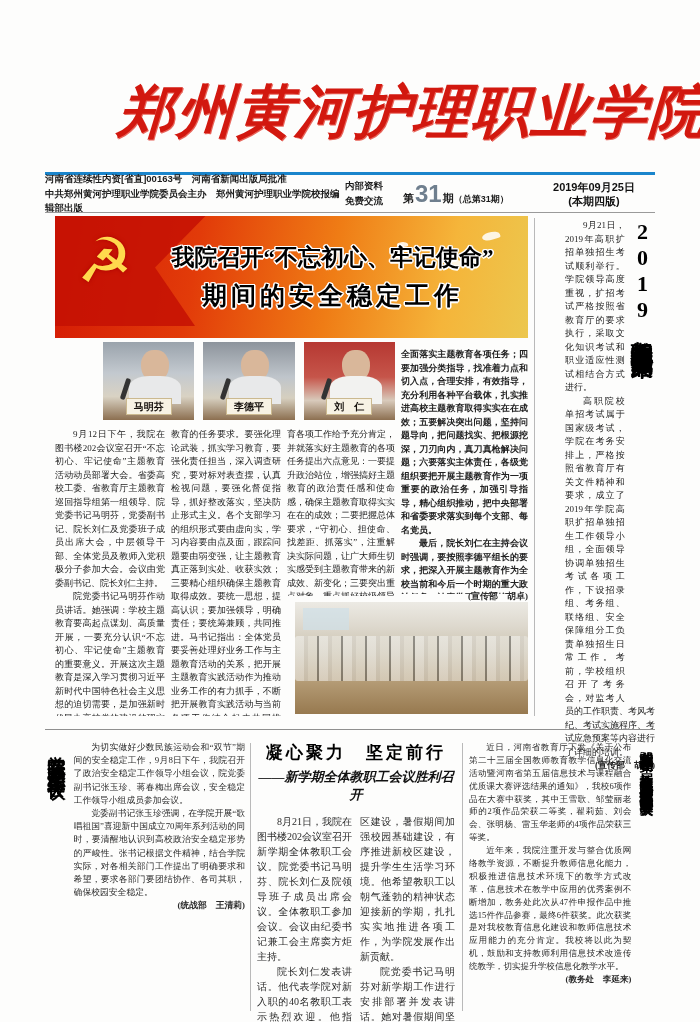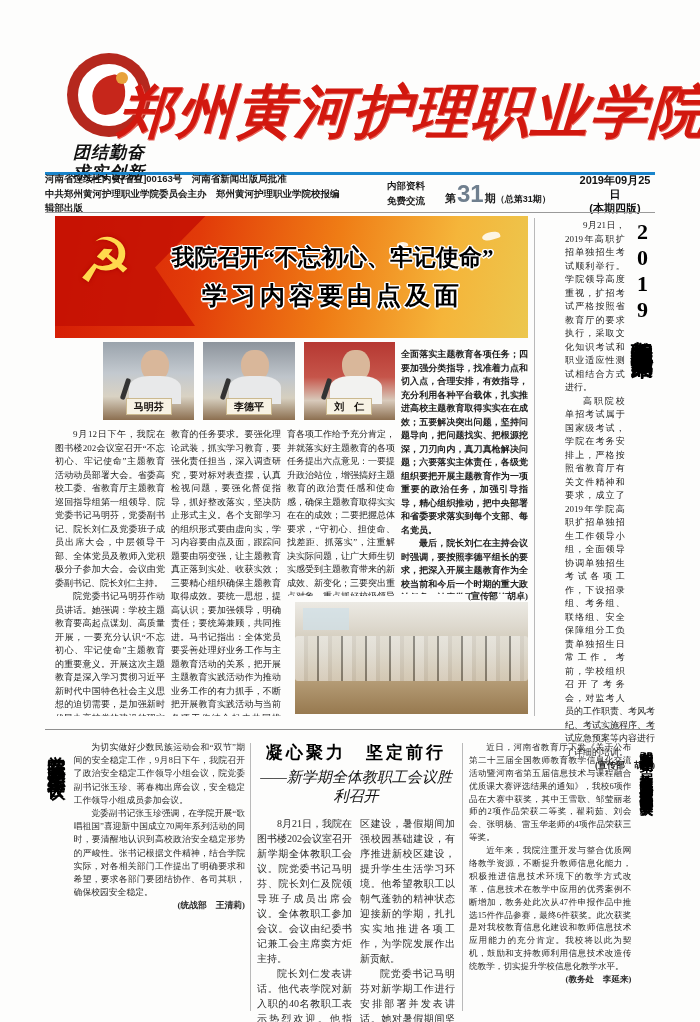--- a/index.html
+++ b/index.html
@@ -11,21 +11,21 @@
   .logo-ring { width:84px; height:84px; margin:0 auto; border-radius:50%; background:#b5281e; display:flex; align-items:center; justify-content:center; }
   .logo-inner { width:62px; height:62px; border-radius:50%; background:#fff; position:relative; overflow:hidden; }
   .logo-bird { position:absolute; left:14px; top:12px; width:34px; height:38px; background:#c6261b; border-radius:75% 25% 60% 40% / 60% 40% 70% 30%; transform:rotate(-12deg); }
   .logo-dot { position:absolute; right:12px; top:8px; width:12px; height:12px; border-radius:50%; background:#e8a23c; }
   .logo-motto { margin-top:6px; font-weight:bold; font-size:17px; line-height:1.15; color:#111; font-style:italic; letter-spacing:1px; }
   .masthead-title { position:absolute; left:172px; top:58px; width:482px; height:108px; display:flex; align-items:center; justify-content:center; color:#d2180f; font-size:57px; font-weight:bold; font-style:italic; letter-spacing:2px; white-space:nowrap; transform:skewX(-3deg); text-shadow:1px 1px 0 #e8665c; }
 
   .blue-line { position:absolute; left:45px; top:172px; width:610px; height:3px; background:#1a85cc; }
   .info-bar { position:absolute; left:45px; top:179px; width:610px; height:30px; display:flex; align-items:center; font-family:"Liberation Sans", sans-serif; }
   .reg-info { font-size:9.5px; font-weight:bold; line-height:1.55; color:#1c1c1c; width:300px; }
-  .internal-info { font-size:9.5px; font-weight:bold; line-height:1.55; color:#1c1c1c; width:58px;margin-left:42px; }
+  .internal-info { font-size:9.5px; font-weight:bold; line-height:1.55; color:#1c1c1c; width:58px; }
   .issue-info { width:130px; font-weight:bold; color:#1c1c1c; font-size:11px; white-space:nowrap; display:flex; align-items:baseline; }
   .issue-number { font-size:24px; color:#6f7f8e; font-weight:bold; margin:0 1px; line-height:1; }
   .issue-total { font-size:9px; }
   .date-info { flex:1; text-align:center; font-weight:bold; font-size:11px; line-height:1.3; color:#111; }
   .gray-line { position:absolute; left:45px; top:212px; width:610px; height:1px; background:#9a9a9a; }
 
   
   .main-article { position:absolute; left:55px; top:216px; width:473px; height:500px; }
   .banner { position:absolute; left:0; top:0; width:473px; height:122px; background:linear-gradient(100deg,#d41a05 0%,#e23b09 30%,#ef7c15 58%,#f5b53a 82%,#ecc74e 100%); overflow:hidden; }
   .banner-flag { position:absolute; left:-30px; top:-20px; width:200px; height:130px; background:#c41103; clip-path:polygon(0 0,100% 0,65% 55%,85% 100%,0 100%); opacity:.85; }
@@ -77,48 +77,36 @@
   .vb1 { left:205px; } .vb2 { left:417px; }
 
   .b-left { position:absolute; left:0; top:0; width:200px; height:272px; }
   .b-left-title { float:left; writing-mode:vertical-rl; height:268px; font-size:18px; font-weight:bold; color:#000; letter-spacing:2px; margin-right:7px; line-height:1.2; }
   .b-left .txt { font-size:8.8px; line-height:1.5; text-align:justify; overflow:hidden; height:272px; }
   .b-left .txt p { text-indent:2em; }
   .b-left .byline { text-align:right; font-weight:bold; text-indent:0; }
 
   .b-mid { position:absolute; left:212px; top:0; width:198px; height:272px; }
   .b-mid-title { text-align:center; font-size:17px; font-weight:bold; letter-spacing:3px; color:#000; }
-  .b-mid-sub { text-align:center; font-size:15px; font-weight:normal; font-style:italic; margin-top:4px; color:#111; }
+  .b-mid-sub { text-align:center; font-size:13px; font-weight:bold; font-style:italic; margin-top:4px; color:#111; }
   .b-mid .txt { margin-top:10px; height:225px; column-count:2; column-gap:8px; font-size:10px; line-height:1.5; text-align:justify; overflow:hidden; }
   .b-mid .txt p { text-indent:2em; }
 
   .b-right { position:absolute; left:424px; top:0; width:186px; height:272px; }
   .b-right-title { float:right; writing-mode:vertical-rl; height:266px; font-size:13.5px; font-weight:bold; color:#000; letter-spacing:1px; line-height:1.3; margin-left:6px; }
   .b-right-title .num { text-combine-upright:all; }
   .b-right .txt { font-size:8.6px; line-height:1.5; text-align:justify; overflow:hidden; height:272px; }
   .b-right .txt p { text-indent:2em; }
   .b-right .byline { text-align:right; font-weight:bold; text-indent:0; }
 </style>
 </head>
 <body>
 
 <div class="page">
 
-  <div class="logo-box">
-    <div class="logo-ring">
-      <div class="logo-inner">
-          <div class="logo-bird"></div>
-          <div class="logo-dot"></div>
-        </div>
-    </div>
-    <div class="logo-motto">
-      <div>团结勤奋</div>
-      <div>求实创新</div>
-    </div>
-  </div>
   <div class="masthead-title">郑州黄河护理职业学院</div>
 
   <div class="blue-line"></div>
   <div class="info-bar">
     <div class="reg-info">
       <div>河南省连续性内资[省直]00163号　河南省新闻出版局批准</div>
       <div>中共郑州黄河护理职业学院委员会主办　郑州黄河护理职业学院校报编辑部出版</div>
     </div>
     <div class="internal-info">
       <div>内部资料</div>
@@ -139,21 +127,21 @@
 
   <div class="main-article">
     <div class="banner">
       <div class="banner-flag"></div>
       <div class="party-emblem">☭</div>
       <div class="dove d1"></div>
       <div class="dove d2"></div>
       <div class="dove d3"></div>
       <div class="banner-title">
         <div class="l1">我院召开“不忘初心、牢记使命”</div>
-        <div class="l2">学习内容要由点及面</div>
+        <div class="l2">期间的安全稳定工作</div>
       </div>
     </div>
 
     <div class="photos-row">
       <div class="photo p1">
         <div class="head"></div>
           <div class="body-shape"></div>
           <div class="mic"></div>
         <div class="name-plate">马明芬</div>
       </div>

